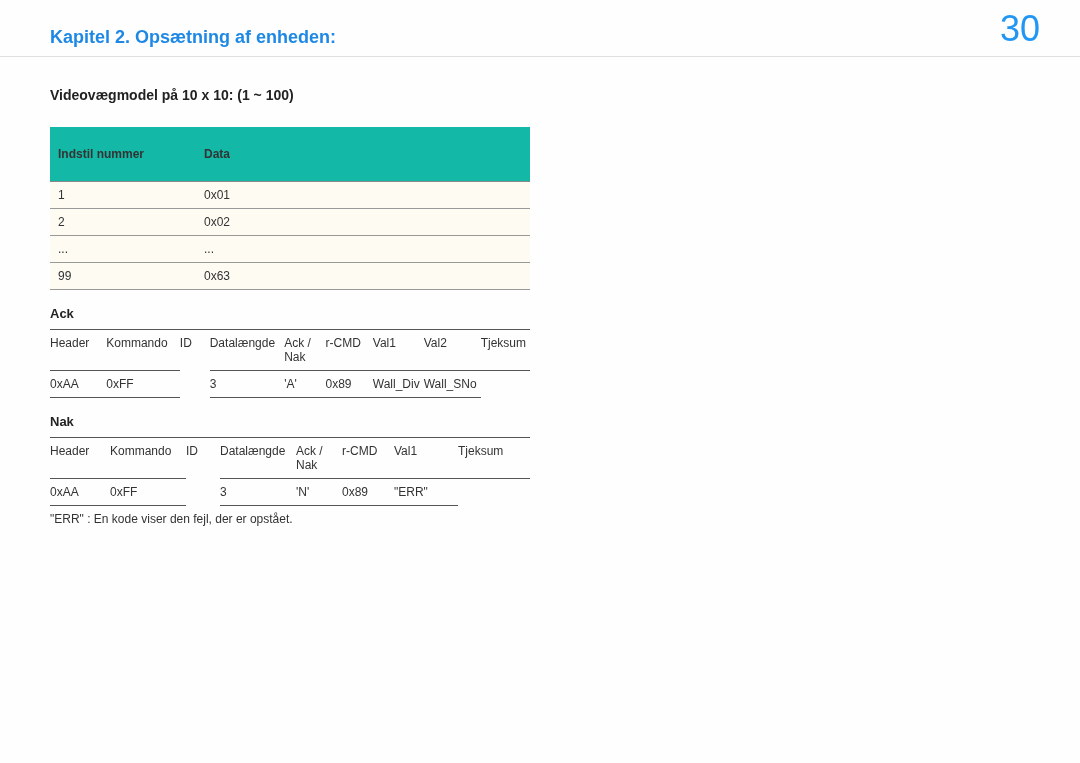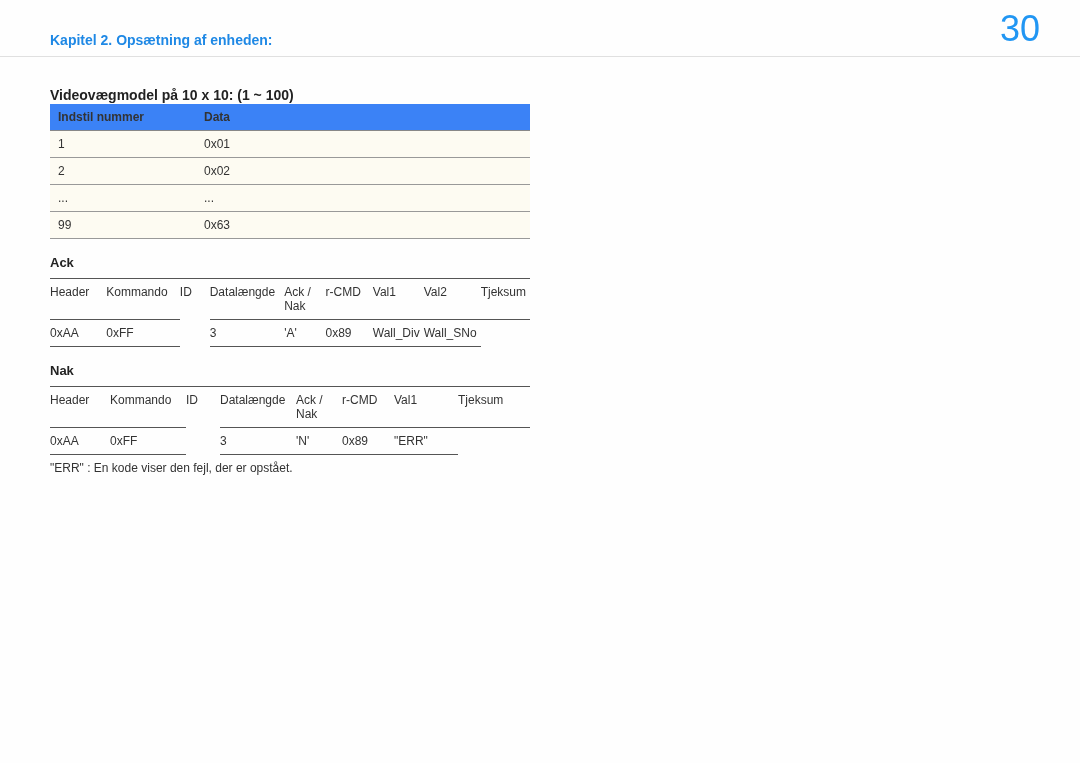--- a/index.html
+++ b/index.html
@@ -16,59 +16,59 @@
   .header-bar {
     position: relative;
     height: 56px;
     border-bottom: 1px solid #e0e0e0;
   }
   .breadcrumb {
     position: absolute;
     left: 50px;
     bottom: 8px;
     color: #1e88e5;
-    font-size: 14px;
+    font-size: 18px;
     font-weight: 600;
   }
   .page-num {
     position: absolute;
     right: 40px;
     top: 8px;
     color: #2196f3;
     font-size: 36px;
     font-weight: 400;
   }
   .content {
     padding: 30px 0 0 50px;
     width: 480px;
   }
   .section-title {
     font-size: 14px;
     font-weight: 600;
     color: #222;
-    margin: 0 0 1px 0;
+    margin: 0 0 24px 0;
   }
   .sub-title {
     font-size: 13px;
     font-weight: 600;
     color: #222;
     margin: 16px 0 8px 0;
   }
 
   
   .map-table {
     width: 100%;
     border-collapse: collapse;
   }
   .map-table th {
     text-align: left;
     font-weight: 600;
-    background: #3b82f6;
-    color: #333;
-    padding: 6px 8px;
+    background: #14b8a6;
+    color: #333;
+    padding: 20px 8px;
     font-size: 12px;
     border-bottom: 1px solid #888;
   }
   .map-table td {
     padding: 6px 8px;
     font-size: 12px;
     border-bottom: 1px solid #999;
     background: #fdfbf2;
     color: #333;
   }

